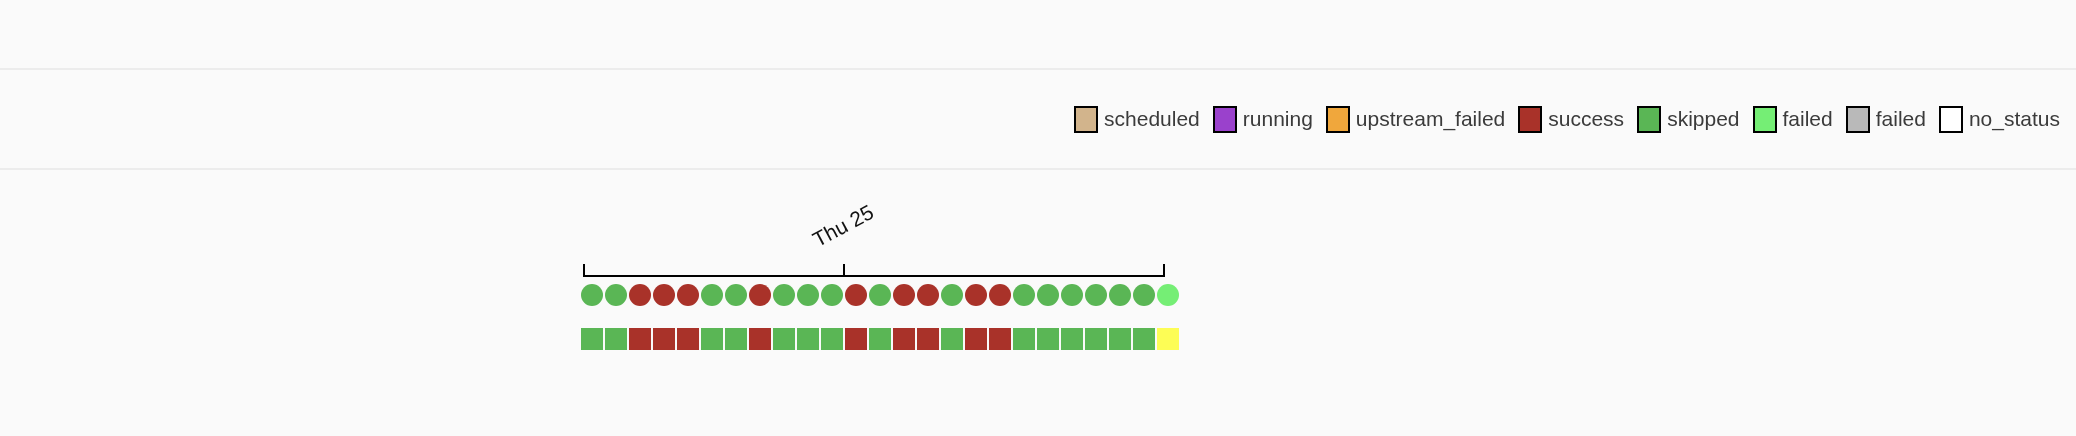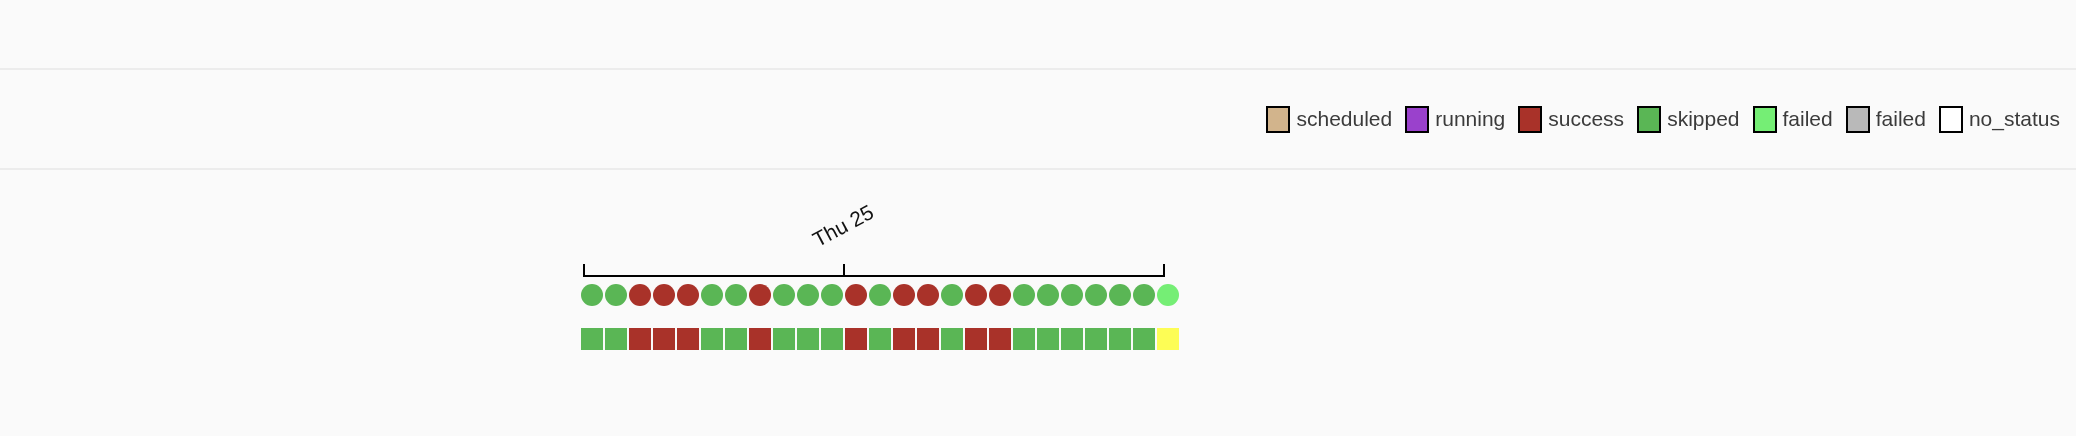--- a/index.html
+++ b/index.html
@@ -110,20 +110,24 @@
     <div class="legend" id="legend">
         <div class="legend-item">
           <span class="swatch" style="background: rgb(210, 180, 140);"></span>
           <span>scheduled</span>
         </div>
         <div class="legend-item">
           <span class="swatch" style="background: rgb(154, 65, 204);"></span>
           <span>running</span>
         </div>
         <div class="legend-item">
+          <span class="swatch" style="background: rgb(240, 167, 60);"></span>
+          <span>upstream_failed</span>
+        </div>
+        <div class="legend-item">
           <span class="swatch" style="background: rgb(169, 50, 41);"></span>
           <span>success</span>
         </div>
         <div class="legend-item">
           <span class="swatch" style="background: rgb(90, 182, 85);"></span>
           <span>skipped</span>
         </div>
         <div class="legend-item">
           <span class="swatch" style="background: rgb(117, 238, 117);"></span>
           <span>failed</span>

